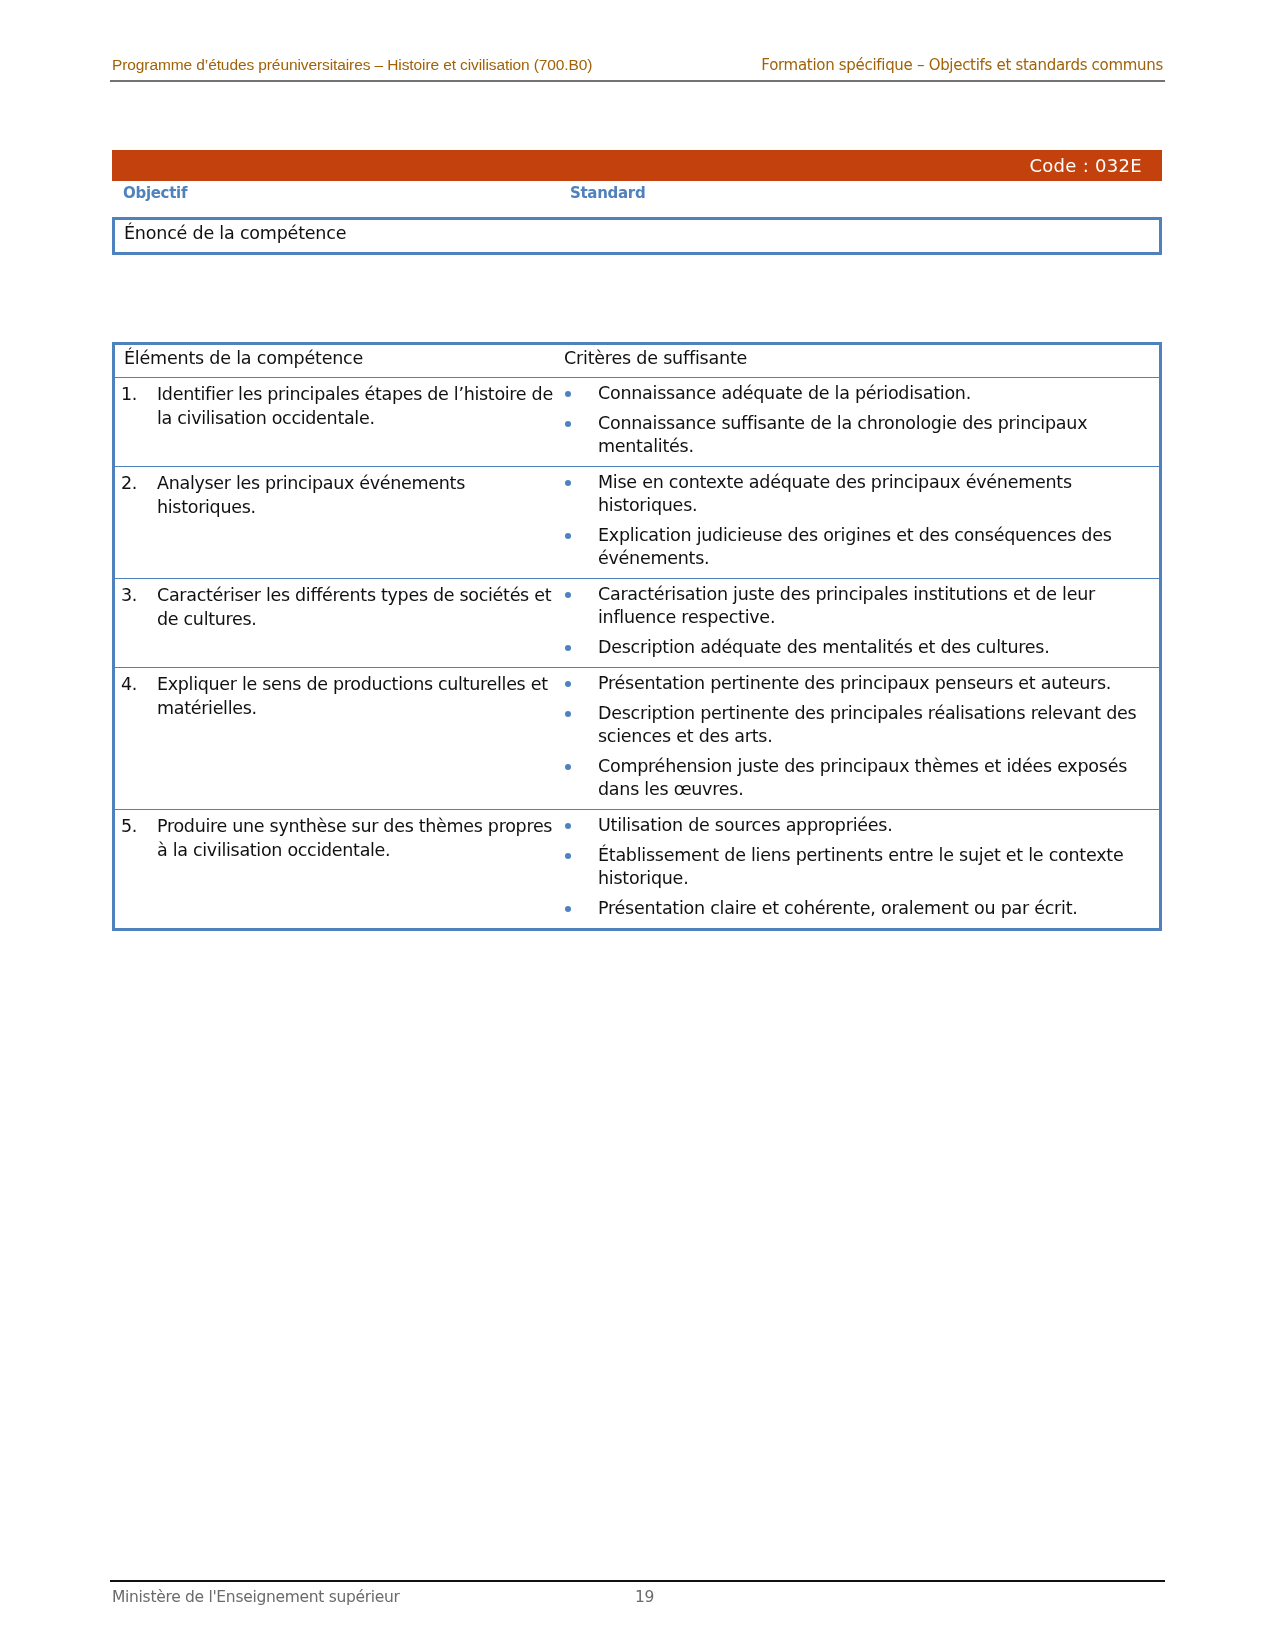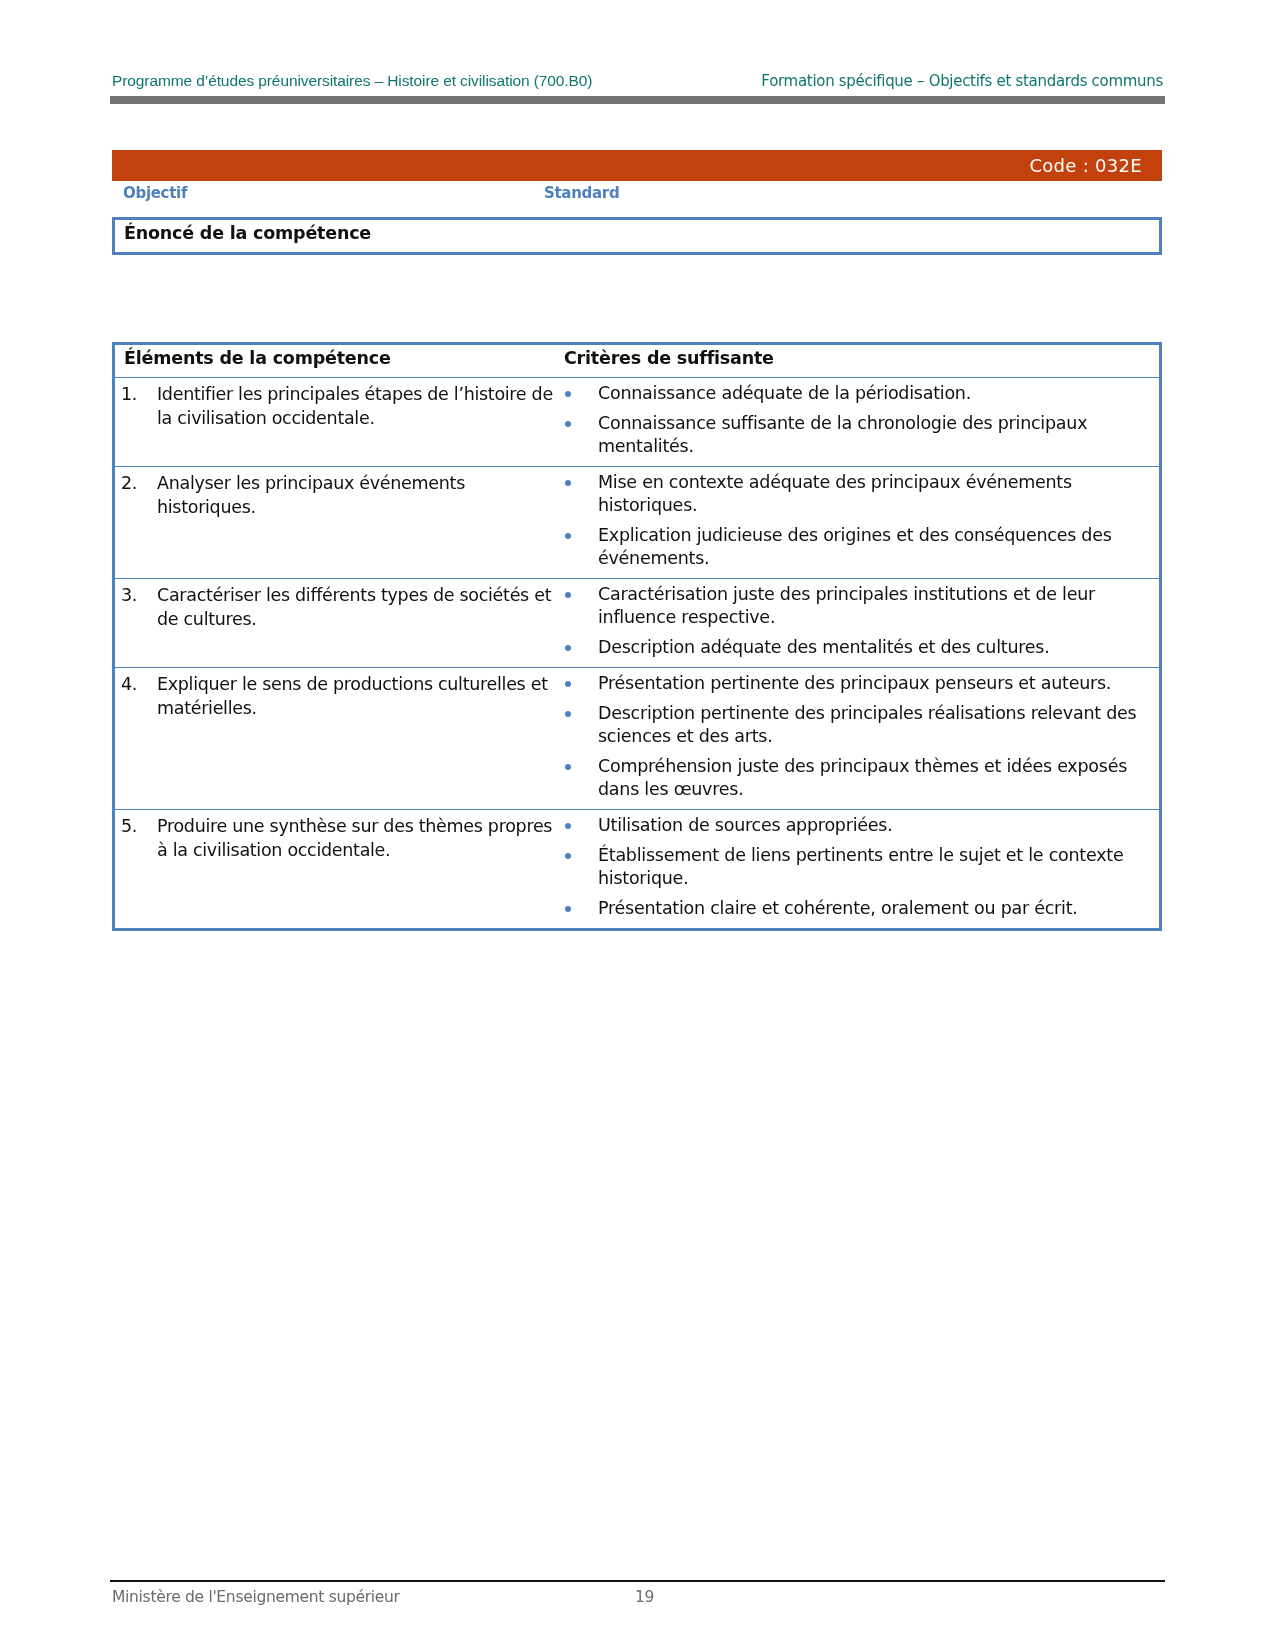--- a/index.html
+++ b/index.html
@@ -1,32 +1,32 @@
 <!DOCTYPE html>
 <html><head>
 <meta charset="utf-8">
 <style>
   html, body { margin:0; padding:0; background:#ffffff; }
   body { width:1275px; height:1650px; position:relative; font-family:"DejaVu Sans", sans-serif; color:#111; overflow:hidden; }
-  .run-header { position:absolute; left:110px; top:72px; width:1055px; height:24px; border-bottom:8px solid #737373; font-family:"Liberation Sans", sans-serif; font-size:15.5px; color:#0f766e; }
+  .run-header { position:absolute; left:110px; top:56px; width:1055px; height:24px; border-bottom:2px solid #737373; font-family:"Liberation Sans", sans-serif; font-size:15.5px; color:#a16207; }
   .run-header .left { position:absolute; left:2px; top:0; letter-spacing:-0.1px; }
   .run-header .right { position:absolute; right:2px; top:0; font-family:"DejaVu Sans", sans-serif; font-size:15px; letter-spacing:-0.3px; }
   .code-bar { position:absolute; left:112px; top:150px; width:1050px; height:31px; background:#c2410c; }
   .code-bar .code { position:absolute; right:20px; top:5px; color:#ffffff; font-size:18px; letter-spacing:0.3px; }
   .col-heads { position:absolute; left:112px; top:183px; width:1050px; height:32px; }
   .col-heads .h { position:absolute; top:1px; color:#4f81bd; font-weight:bold; font-size:15px; letter-spacing:-0.3px; }
   .col-heads .h1 { left:11px; }
-  .col-heads .h2 { left:432px; }
+  .col-heads .h2 { left:458px; }
 
   table.doc { position:absolute; left:112px; width:1050px; border-collapse:collapse; border:3px solid #4f81bd; font-size:17.5px; }
   table.doc td { vertical-align:top; border-bottom:1.5px solid #4f81bd; padding:0; }
   table.doc tr:last-child td { border-bottom:none; }
   .t1 { top:217px; }
   .t2 { top:342px; }
-  .th-cell { font-weight:bold; padding:3px 0 3px 9px !important; height:26px; letter-spacing:-0.2px; }
+  .th-cell { font-weight:normal; padding:3px 0 3px 9px !important; height:26px; letter-spacing:-0.2px; }
   .enonce-text { padding:3px 8px 8px 9px !important; line-height:24px; font-family:"Liberation Sans", sans-serif; font-size:18.5px; }
   .enonce-text sup { font-size:11px; vertical-align:6px; }
   .c1 { width:426px; }
   .c2 { width:624px; }
   .elem { position:relative; padding:4px 10px 10px 42px !important; line-height:24px; letter-spacing:-0.3px; }
   .elem .num { position:absolute; left:6px; top:4px; }
   .crit { padding:4px 10px 6px 0 !important; }
   .crit ul { list-style:none; margin:0; padding:0; }
   .crit li { position:relative; padding-left:33px; line-height:23px; margin-bottom:7px; letter-spacing:-0.25px; }
   .crit li:last-child { margin-bottom:2px; }

